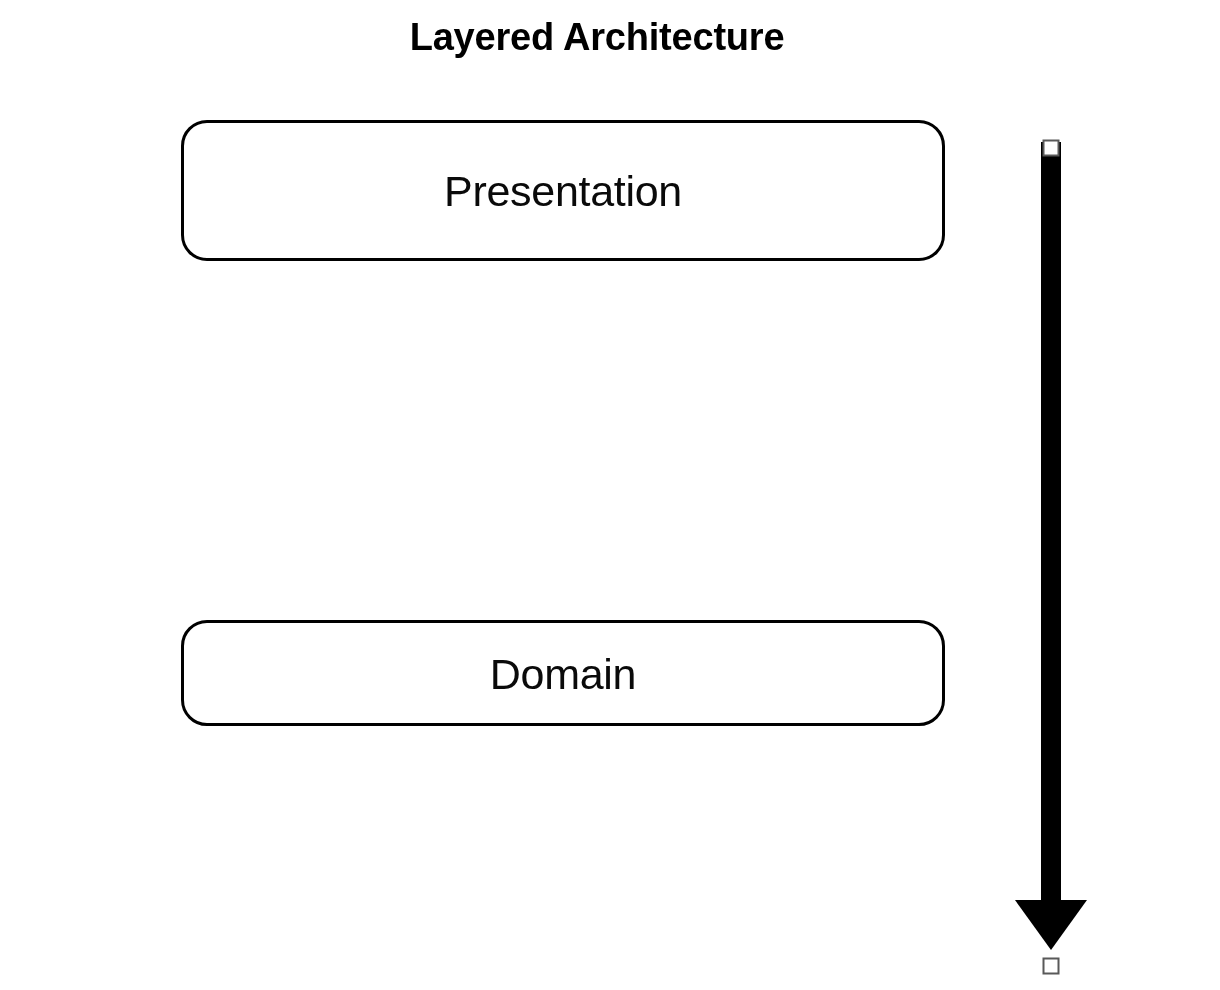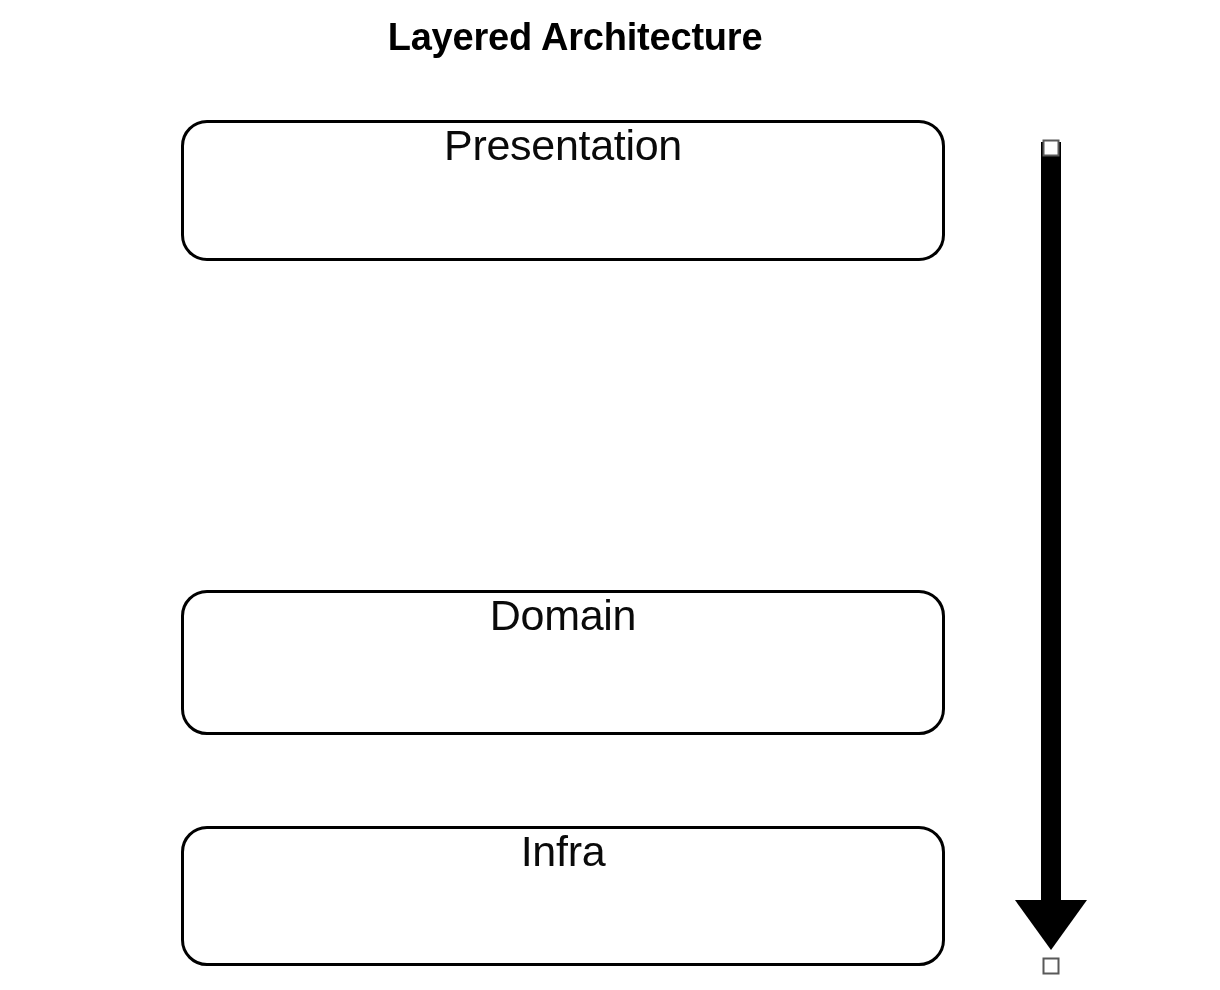--- a/index.html
+++ b/index.html
@@ -26,46 +26,48 @@
     left: 0;
     top: 18px;
     width: 1150px;
     text-align: center;
     font-size: 38px;
     font-weight: bold;
     letter-spacing: -0.2px;
     color: #000000;
     line-height: 1.0;
     white-space: nowrap;
+    padding-left: 22px;
   }
 
   
   .layer-box {
     position: absolute;
     left: 181px;
     width: 764px;
     box-sizing: border-box;
     background: #ffffff;
     border: 3px solid #000000;
     border-radius: 26px;
     display: flex;
+    align-items: center;
     justify-content: center;
   }
   .layer-label {
     font-size: 43px;
     font-weight: 400;
     color: #0a0a0a;
     line-height: 1.0;
     letter-spacing: -0.3px;
     white-space: nowrap;
   }
 
   #layer-box-0 { top: 120px; height: 141px; }
   #layer-box-1 { top: 357px; height: 137px; }
-  #layer-box-2 { top: 590px; height: 145px; }
+  #layer-box-2 { top: 620px; height: 106px; }
   #layer-box-3 { top: 826px; height: 140px; }
 
   
   #layer-box-0 .layer-label { transform: translateY(1px); }
   #layer-box-1 .layer-label { transform: translateY(1px); }
   #layer-box-2 .layer-label { transform: translateY(1px); }
   #layer-box-3 .layer-label { transform: translateY(1px); }
 
   
   #direction-arrow {
@@ -97,23 +99,20 @@
 
   <div class="layer-box" id="layer-box-0">
     <span class="layer-label">Presentation</span>
   </div>
 
 
   <div class="layer-box" id="layer-box-2">
     <span class="layer-label">Domain</span>
   </div>
 
-  <div class="layer-box" id="layer-box-3">
-    <span class="layer-label">Infra</span>
-  </div>
 
   <div id="direction-arrow">
     <svg viewBox="0 0 86 848" xmlns="http://www.w3.org/2000/svg">
 
       <rect x="33" y="10" width="20" height="758" fill="#000000"></rect>
 
       <polygon points="7,768 79,768 43,818" fill="#000000"></polygon>
 
       <rect class="handle-rect" x="35.5" y="8.5" width="15" height="15"></rect>
 

